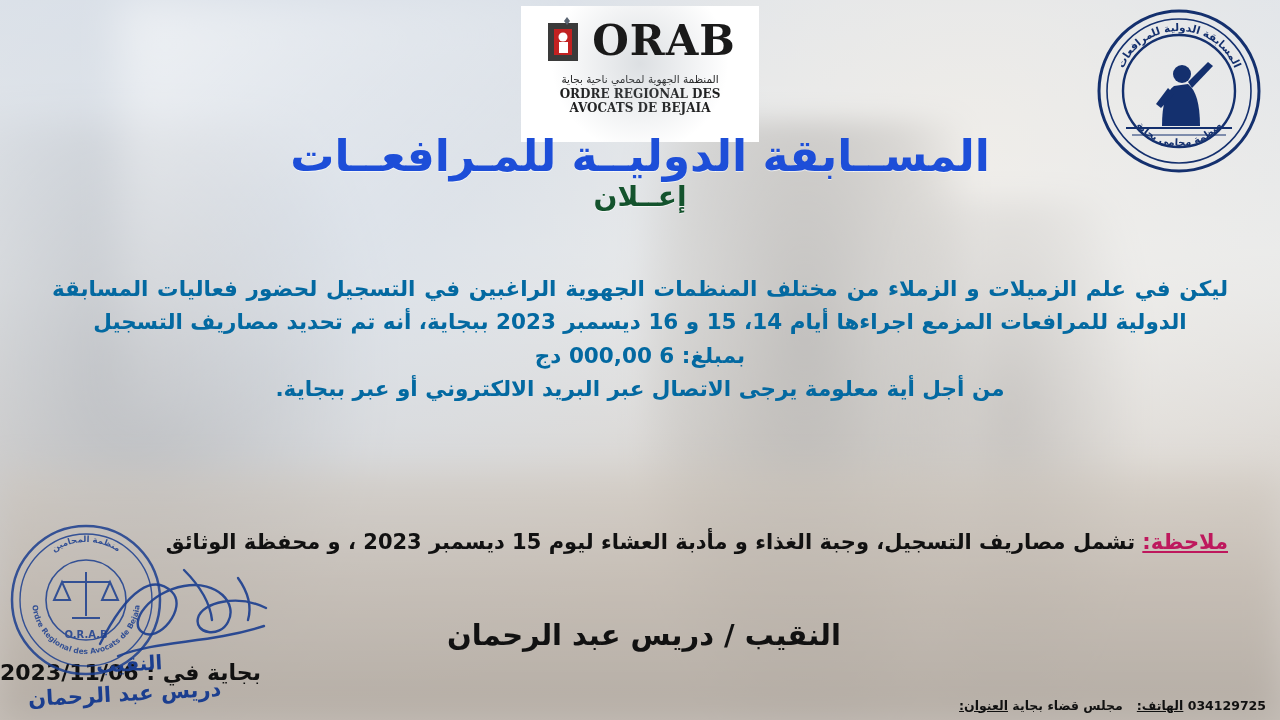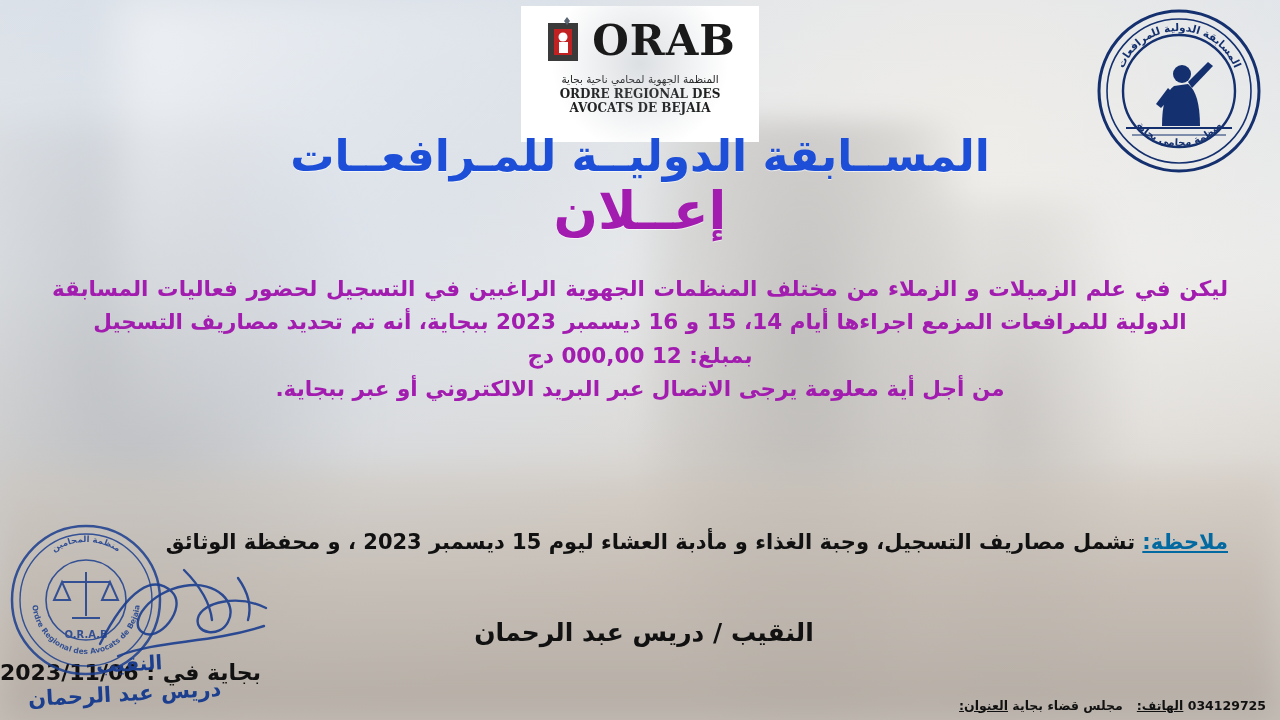--- a/index.html
+++ b/index.html
@@ -155,35 +155,35 @@
   }
   .title-main {
     font-size: 44px;
     font-weight: 700;
     color: #1d4ed8;
     line-height: 1.18;
     letter-spacing: 0.5px;
     text-shadow: 0 1px 0 rgba(255,255,255,0.6);
   }
   .title-sub {
-    font-size: 52px;
-    font-weight: 700;
-    color: #a21caf;
+    font-size: 28px;
+    font-weight: 700;
+    color: #14532d;
     line-height: 1.2;
     margin-top: -2px;
     text-shadow: 0 1px 0 rgba(255,255,255,0.6);
   }
 
   
   .body-block {
     position: absolute;
     left: 52px;
     right: 52px;
     top: 272px;
-    color: #a21caf;
+    color: #0369a1;
     font-size: 21.5px;
     line-height: 1.55;
     font-weight: 600;
   }
   .para-justify {
     text-align: justify;
     text-align-last: center;
   }
   .para-center {
     text-align: center;
@@ -192,31 +192,31 @@
     position: absolute;
     left: 52px;
     right: 52px;
     top: 530px;
     font-size: 21px;
     font-weight: 700;
     color: #111111;
     text-align: right;
   }
   .note-label {
-    color: #0369a1;
+    color: #be185d;
     text-decoration: underline;
     font-weight: 700;
   }
 
   .signature-name {
     position: absolute;
     left: 8px; right: 0;
     top: 618px;
     text-align: center;
-    font-size: 25px;
+    font-size: 29px;
     font-weight: 700;
     color: #111111;
   }
   .place-date {
     position: absolute;
     left: 0; right: 0;
     top: 660px;
     text-align: left;
     font-size: 22px;
     font-weight: 700;
@@ -350,21 +350,21 @@
     </svg>
   </div>
 
   <div class="title-block">
     <div class="title-main">المســابقة الدوليــة للمـرافعــات</div>
     <div class="title-sub">إعــلان</div>
   </div>
 
   <div class="body-block">
     <div class="para-justify">ليكن في علم الزميلات و الزملاء من مختلف المنظمات الجهوية الراغبين في التسجيل لحضور فعاليات المسابقة الدولية للمرافعات المزمع اجراءها أيام 14، 15 و 16 ديسمبر 2023 ببجاية، أنه تم تحديد مصاريف التسجيل</div>
-    <div class="para-center">بمبلغ: 12 000,00 دج</div>
+    <div class="para-center">بمبلغ: 6 000,00 دج</div>
     <div class="para-center">من أجل أية معلومة يرجى الاتصال عبر البريد الالكتروني أو عبر ببجاية.</div>
   </div>
 
   <div class="note-line">
     <span class="note-label">ملاحظة:</span>
     <span>تشمل مصاريف التسجيل، وجبة الغذاء و مأدبة العشاء ليوم 15 ديسمبر 2023 ، و محفظة الوثائق</span>
   </div>
 
   <div class="signature-name">النقيب / دريس عبد الرحمان</div>
   <div class="place-date">بجاية في : 2023/11/06</div>

